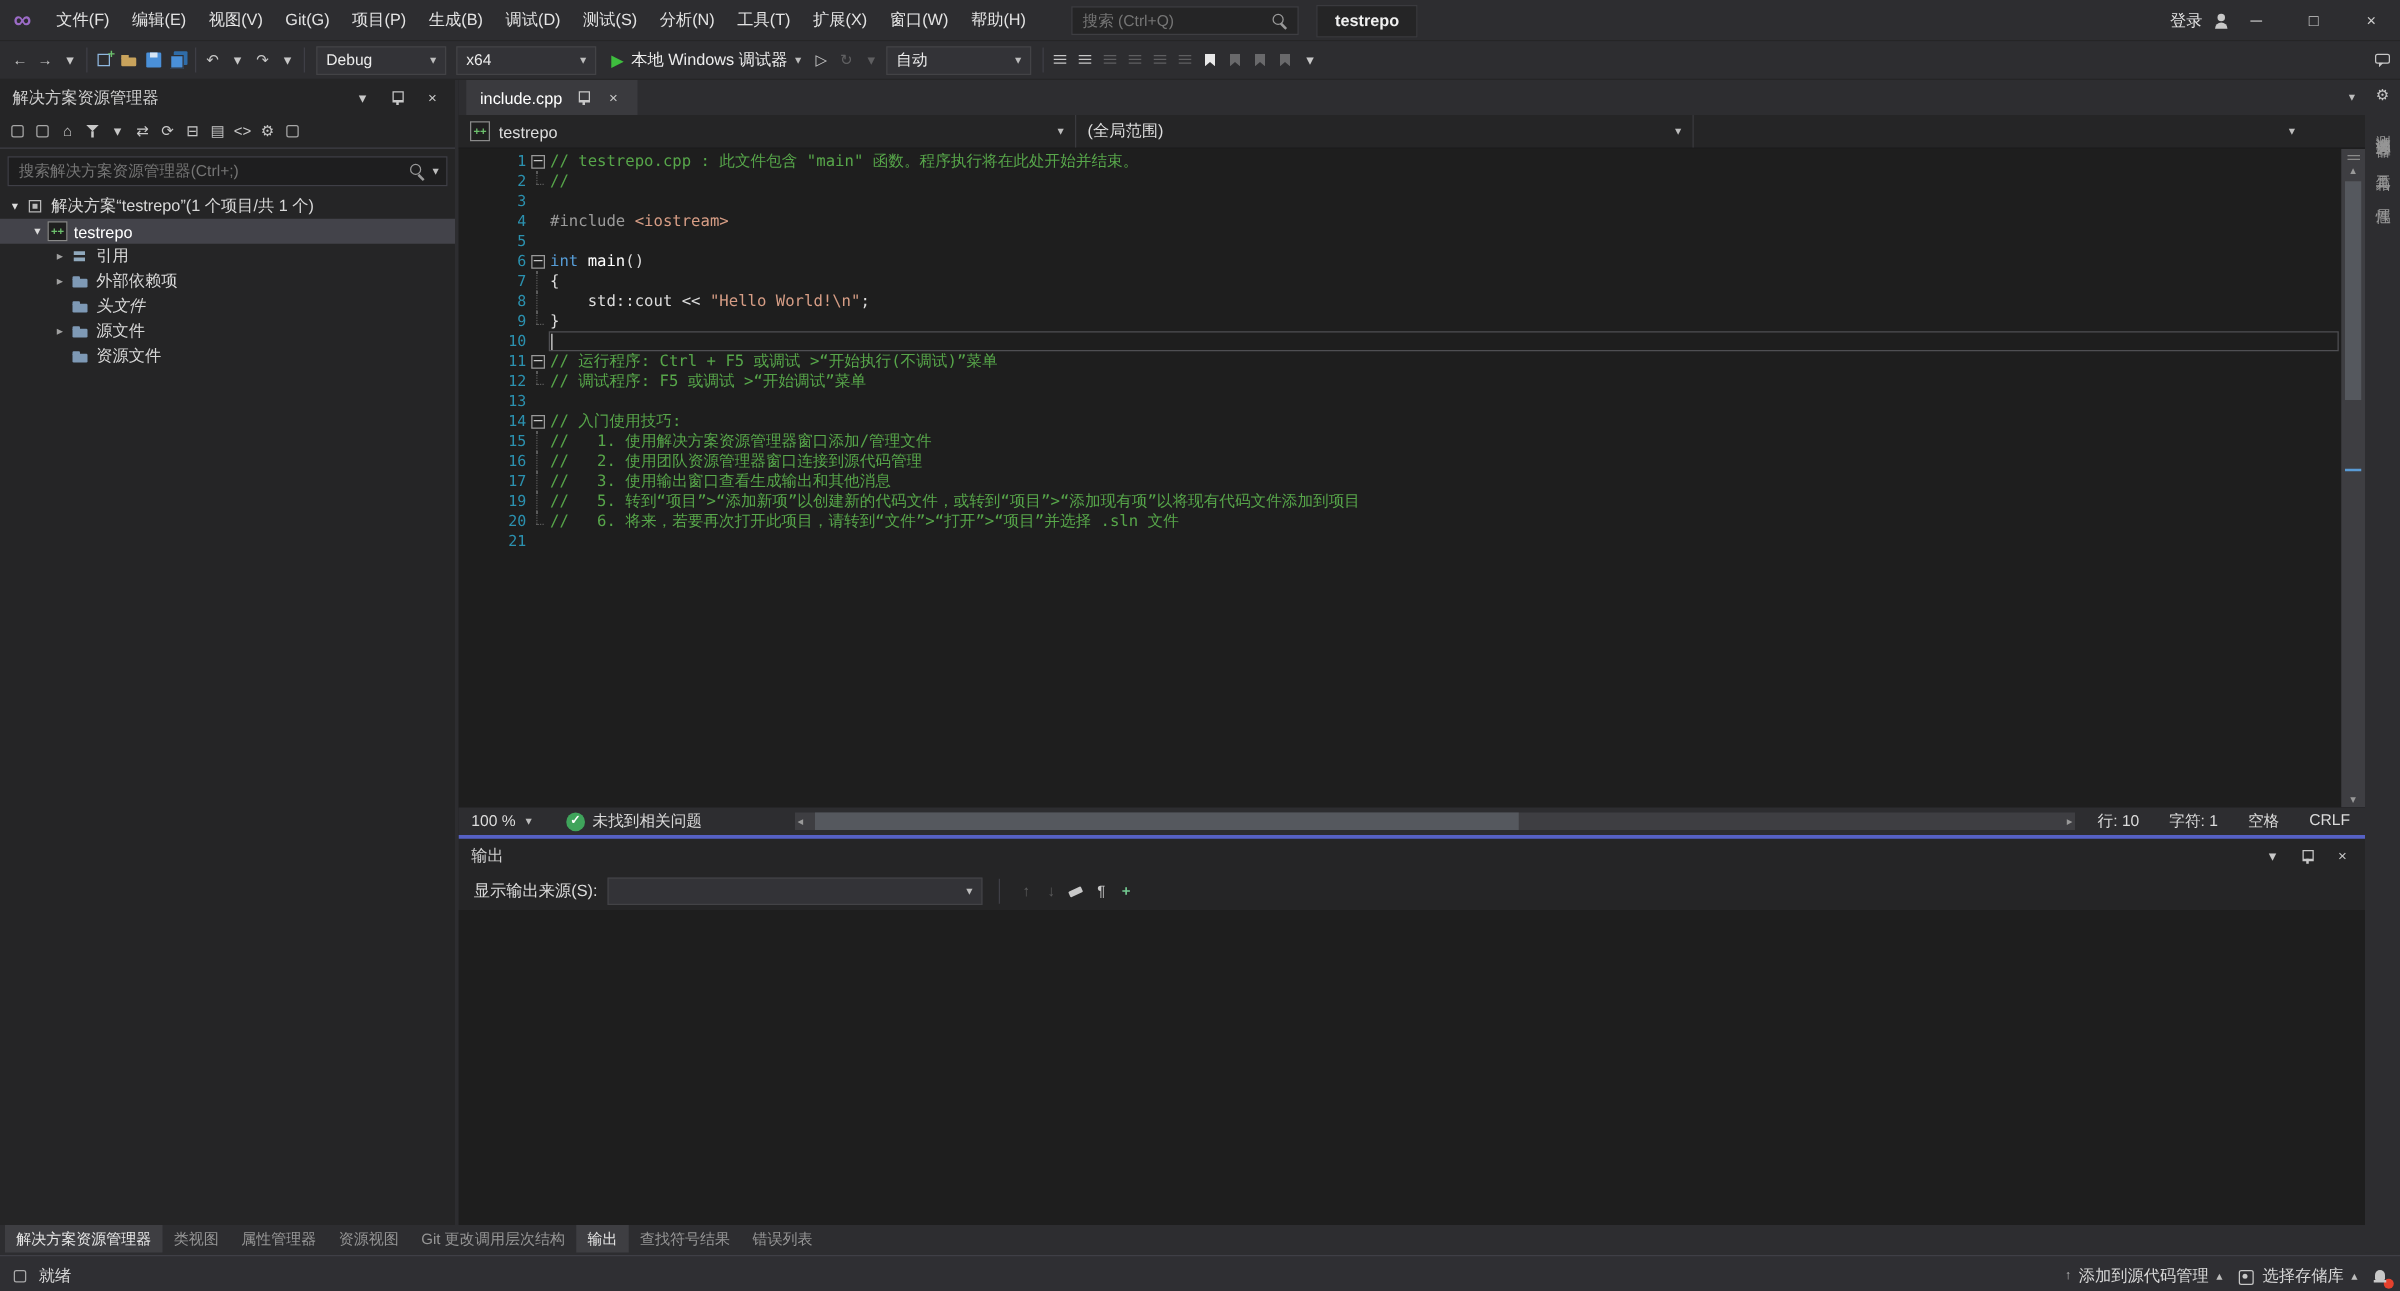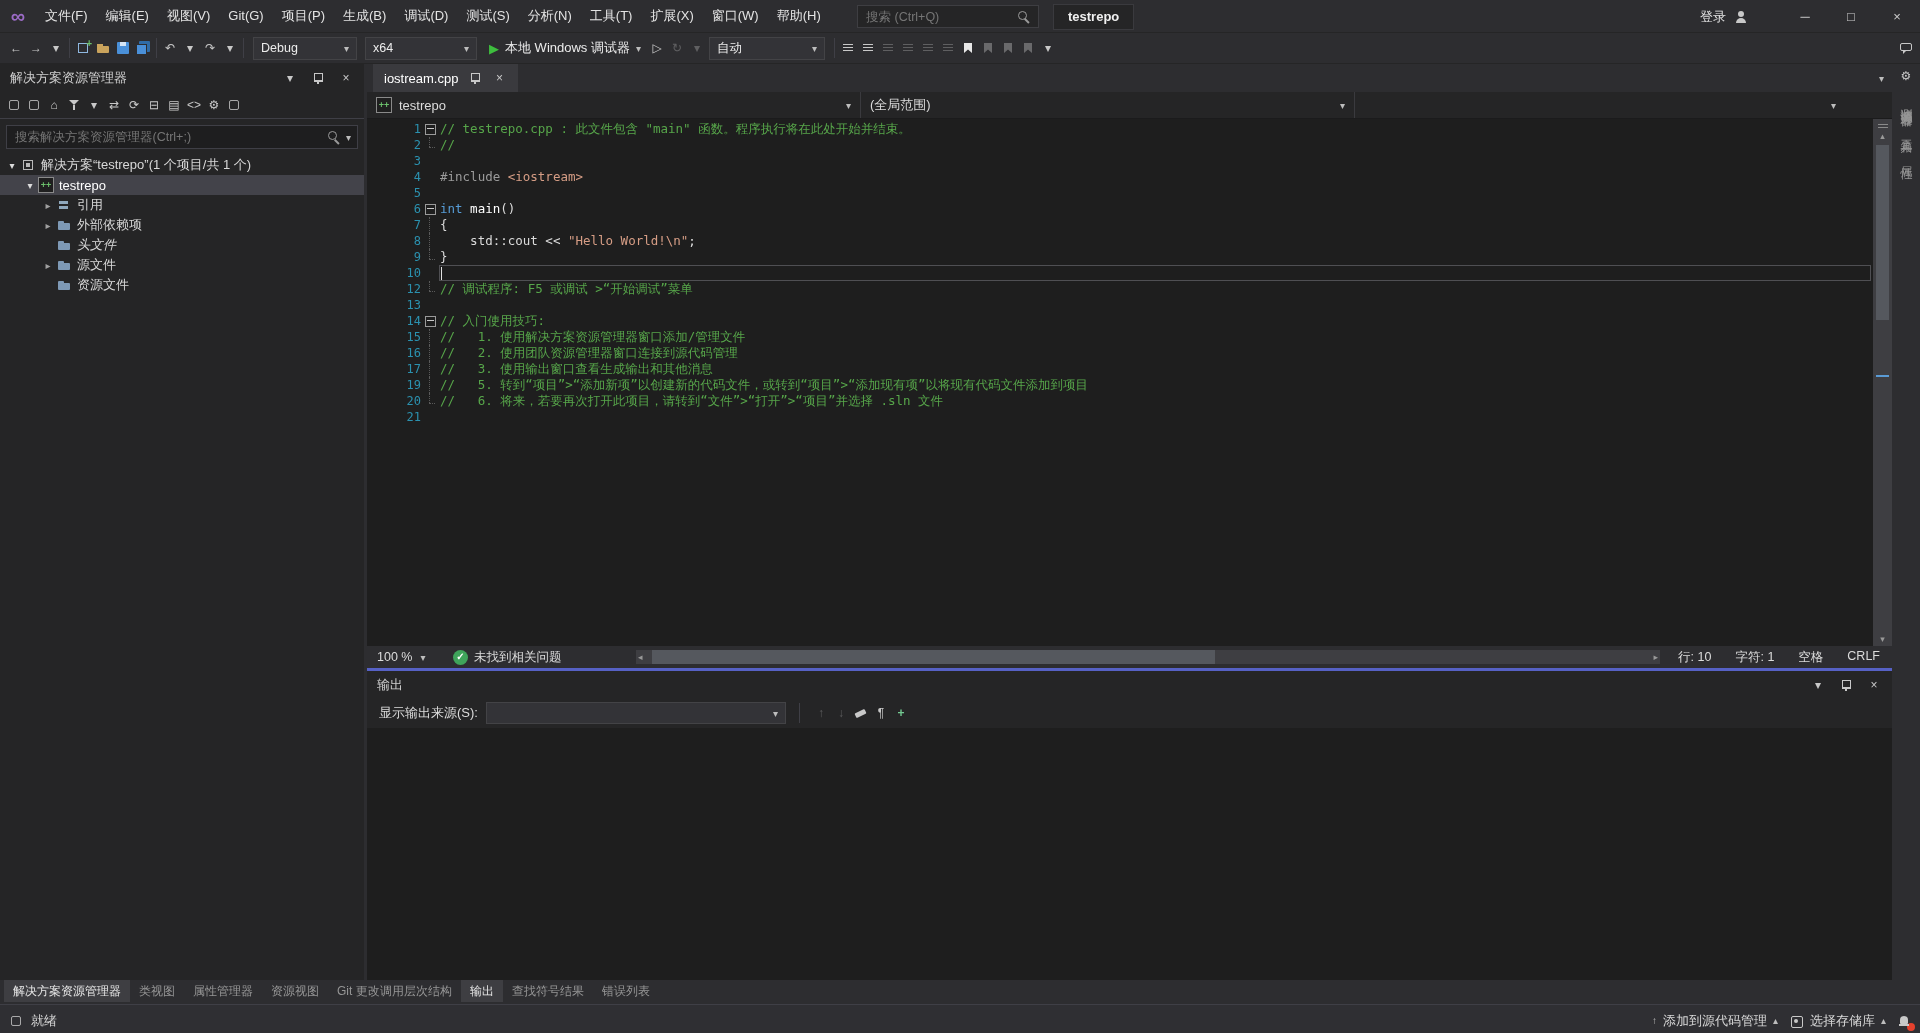--- a/index.html
+++ b/index.html
@@ -52,21 +52,21 @@
   #titlebar{position:absolute;left:0;top:0;width:1920px;height:33px;background:#2D2D30;border-bottom:1px solid #252526;
       display:flex;align-items:center;box-sizing:border-box}
   .vs-logo{width:36px;text-align:center;color:#9B6BC6;font-size:20px;font-weight:bold;flex:none}
   #menu-bar{display:flex;align-items:center;height:100%}
   .menu-item{padding:3px 9px;line-height:32px;color:#E4E4E4;font-size:13px;white-space:nowrap}
   .tb-search{position:absolute;left:857px;top:5px;width:182px;height:23px;background:#252526;border:1px solid #3E3E42;
       display:flex;align-items:center;padding:0 6px;box-sizing:border-box}
   .tb-search input{flex:1;background:transparent;border:none;outline:none;color:#9A9A9A;font:12.5px "Liberation Sans",sans-serif;min-width:0}
   .sol-badge{position:absolute;left:1053px;top:4px;height:24px;line-height:24px;padding:0 14px;font-weight:700;color:#F0F0F0;
       background:#252526;border:1px solid #3A3A3E}
-  .signin{position:absolute;left:1700px;top:0;height:33px;display:flex;align-items:center;gap:7px;color:#E4E4E4}
+  .signin{position:absolute;left:1736px;top:0;height:33px;display:flex;align-items:center;gap:7px;color:#E4E4E4}
   .winbtns{position:absolute;right:0;top:0;display:flex}
   .winbtn{width:46px;height:33px;line-height:33px;text-align:center;color:#CCC;font-size:13px}
   
   #toolbar{position:absolute;left:0;top:33px;width:1920px;height:31px;background:#2D2D30;border-bottom:1px solid #252526;
       display:flex;align-items:center;padding-left:8px;box-sizing:border-box}
   .tbg{display:flex;align-items:center;gap:4px}
   .tb-combo{height:23px;background:#333337;border:1px solid #434346;display:flex;align-items:center;
       padding:0 7px;margin:0 4px;font-size:12.5px;color:#ECECEC;box-sizing:border-box;gap:6px}
   .tb-combo .cv{flex:1;white-space:nowrap;overflow:hidden}
   .tb-combo .chev{color:#BDBDBD;font-size:10px}
@@ -309,21 +309,21 @@
         <span class="tw-arrow"></span>
         <span class="ico i-folder"></span>
         <span class="tree-label">资源文件</span>
       </div>
     </div>
 </aside>
 
 <section id="editor-col">
   <div id="tabstrip">
     <div class="doc-tab">
-      <span>iostream.cpp</span>
+      <span>include.cpp</span>
       <span class="hdr-icons" style="gap:8px">
           <span class="ico i-pin"></span>
           <span class="ico">×</span>
         </span>
     </div>
     <div class="strip-right">
       <span class="chev">▾</span>
     </div>
   </div>
   <div id="navbar">
@@ -346,20 +346,21 @@
         <div class="code-line"><span class="glyph-margin"></span><span class="ln">1</span><span class="fold"><span class="fold-box"></span></span><span class="line-body"><span class="tok-com">// testrepo.cpp : 此文件包含 "main" 函数。程序执行将在此处开始并结束。</span></span></div>
         <div class="code-line"><span class="glyph-margin"></span><span class="ln">2</span><span class="fold g-end"></span><span class="line-body"><span class="tok-com">//</span></span></div>
         <div class="code-line"><span class="glyph-margin"></span><span class="ln">3</span><span class="fold"></span><span class="line-body"></span></div>
         <div class="code-line"><span class="glyph-margin"></span><span class="ln">4</span><span class="fold"></span><span class="line-body"><span class="tok-pre">#include </span><span class="tok-str">&lt;iostream&gt;</span></span></div>
         <div class="code-line"><span class="glyph-margin"></span><span class="ln">5</span><span class="fold"></span><span class="line-body"></span></div>
         <div class="code-line"><span class="glyph-margin"></span><span class="ln">6</span><span class="fold"><span class="fold-box"></span></span><span class="line-body"><span class="tok-kw">int</span><span class="tok-pl"> </span><span class="tok-fn">main</span><span class="tok-pl">()</span></span></div>
         <div class="code-line"><span class="glyph-margin"></span><span class="ln">7</span><span class="fold g-mid"></span><span class="line-body"><span class="tok-pl">{</span></span></div>
         <div class="code-line"><span class="glyph-margin"></span><span class="ln">8</span><span class="fold g-mid"></span><span class="line-body"><span class="tok-pl">    std::cout &lt;&lt; </span><span class="tok-str">"Hello World!\n"</span><span class="tok-pl">;</span></span></div>
         <div class="code-line"><span class="glyph-margin"></span><span class="ln">9</span><span class="fold g-end"></span><span class="line-body"><span class="tok-pl">}</span></span></div>
         <div class="code-line current"><span class="glyph-margin"></span><span class="ln">10</span><span class="fold"></span><span class="line-body"><span class="caret"></span></span></div>
+        <div class="code-line"><span class="glyph-margin"></span><span class="ln">11</span><span class="fold"><span class="fold-box"></span></span><span class="line-body"><span class="tok-com">// 运行程序: Ctrl + F5 或调试 &gt;“开始执行(不调试)”菜单</span></span></div>
         <div class="code-line"><span class="glyph-margin"></span><span class="ln">12</span><span class="fold g-end"></span><span class="line-body"><span class="tok-com">// 调试程序: F5 或调试 &gt;“开始调试”菜单</span></span></div>
         <div class="code-line"><span class="glyph-margin"></span><span class="ln">13</span><span class="fold"></span><span class="line-body"></span></div>
         <div class="code-line"><span class="glyph-margin"></span><span class="ln">14</span><span class="fold"><span class="fold-box"></span></span><span class="line-body"><span class="tok-com">// 入门使用技巧: </span></span></div>
         <div class="code-line"><span class="glyph-margin"></span><span class="ln">15</span><span class="fold g-mid"></span><span class="line-body"><span class="tok-com">//   1. 使用解决方案资源管理器窗口添加/管理文件</span></span></div>
         <div class="code-line"><span class="glyph-margin"></span><span class="ln">16</span><span class="fold g-mid"></span><span class="line-body"><span class="tok-com">//   2. 使用团队资源管理器窗口连接到源代码管理</span></span></div>
         <div class="code-line"><span class="glyph-margin"></span><span class="ln">17</span><span class="fold g-mid"></span><span class="line-body"><span class="tok-com">//   3. 使用输出窗口查看生成输出和其他消息</span></span></div>
         <div class="code-line"><span class="glyph-margin"></span><span class="ln">19</span><span class="fold g-mid"></span><span class="line-body"><span class="tok-com">//   5. 转到“项目”&gt;“添加新项”以创建新的代码文件，或转到“项目”&gt;“添加现有项”以将现有代码文件添加到项目</span></span></div>
         <div class="code-line"><span class="glyph-margin"></span><span class="ln">20</span><span class="fold g-end"></span><span class="line-body"><span class="tok-com">//   6. 将来，若要再次打开此项目，请转到“文件”&gt;“打开”&gt;“项目”并选择 .sln 文件</span></span></div>
         <div class="code-line"><span class="glyph-margin"></span><span class="ln">21</span><span class="fold"></span><span class="line-body"></span></div>
       </div>

